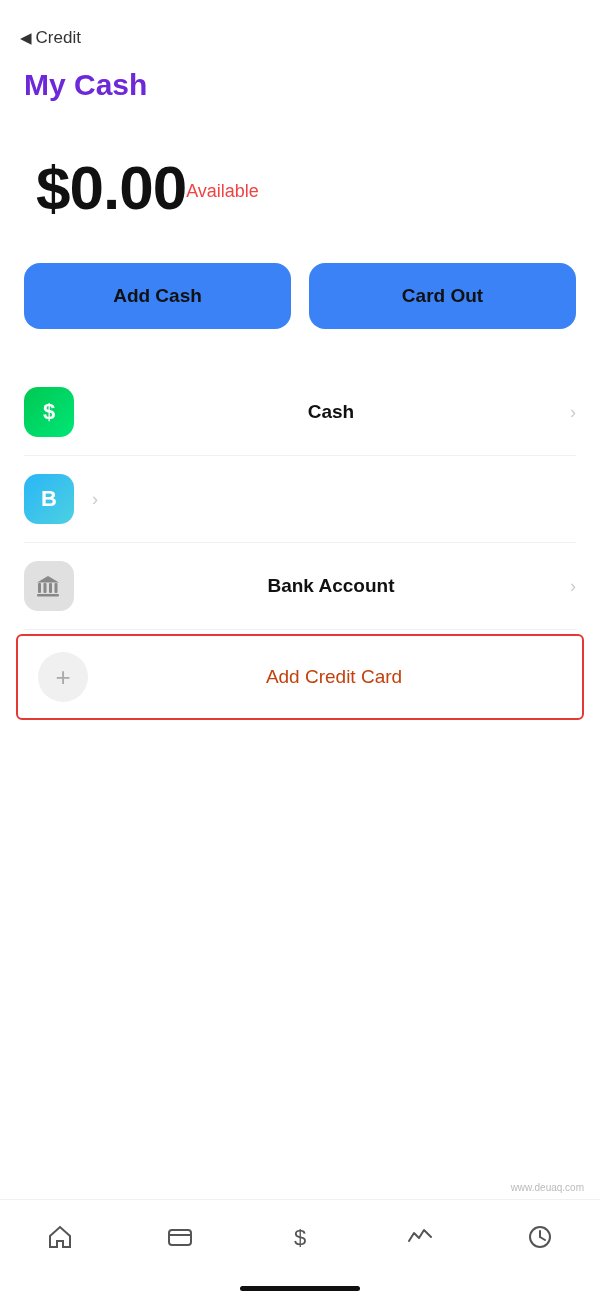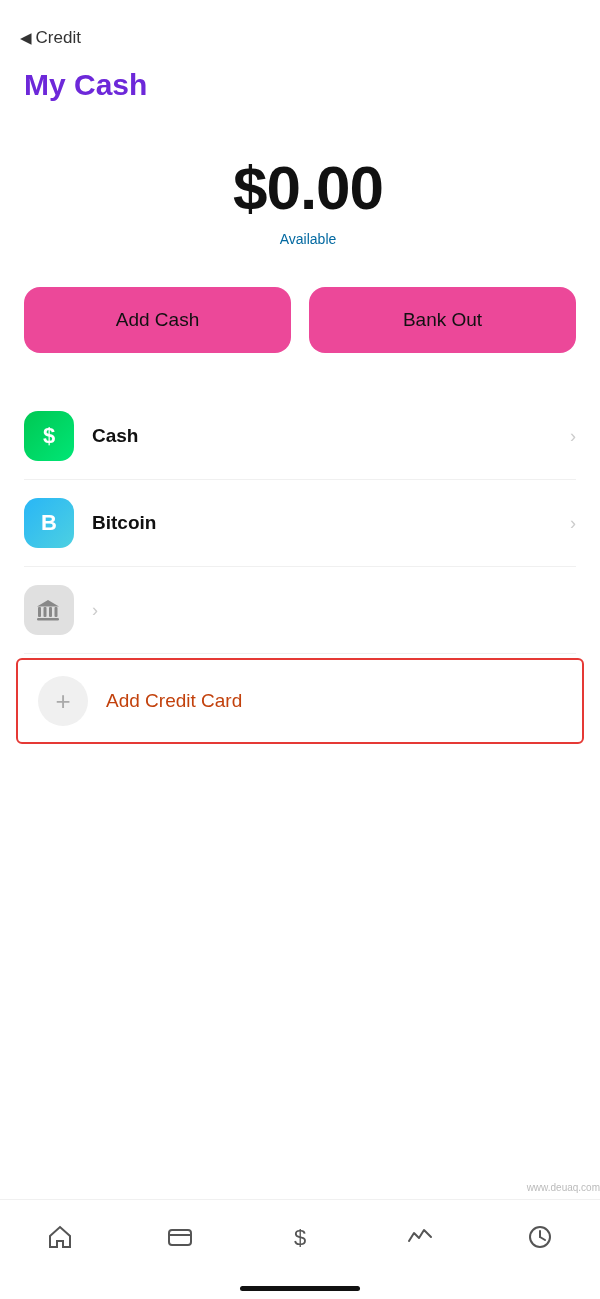--- a/index.html
+++ b/index.html
@@ -51,55 +51,55 @@
     .page-title {
       padding: 10px 24px 0 24px;
       font-size: 30px;
       font-weight: 700;
       color: #6d28d9;
     }
 
     
     .balance-section {
       display: flex;
-      flex-direction: column;
+      flex-direction: row;
       align-items: center;
       padding: 50px 20px 30px 36px;
     }
 
     .balance-amount {
       font-size: 62px;
       font-weight: 800;
       color: #111;
       letter-spacing: -1px;
     }
 
     .balance-label {
-      font-size: 14px;
-      color: #0369a1;
+      font-size: 18px;
+      color: #ef4444;
       margin-top: 8px;
     }
 
     
     .action-buttons {
       display: flex;
       flex-direction: row;
       gap: 18px;
       padding: 10px 24px 30px 24px;
       justify-content: center;
     }
 
     .action-btn {
       flex: 1;
-      background: #ec4899;
+      background: #3b82f6;
       border: none;
       border-radius: 16px;
       padding: 22px 10px;
       font-size: 19px;
-      font-weight: 400;
+      font-weight: 700;
       color: #111;
       cursor: pointer;
       text-align: center;
     }
 
     
     .menu-list {
       display: flex;
       flex-direction: column;
       padding: 10px 0;
@@ -141,20 +141,21 @@
 
     .icon-add {
       background: #f0f0f0;
     }
 
     .menu-item-label {
       font-size: 19px;
       font-weight: 600;
       color: #111;
       flex: 1;
+      text-align: center;
     }
 
     .menu-item-label.muted {
       color: #c2410c;
       font-weight: 400;
     }
 
     .menu-item-chevron {
       color: #ccc;
       font-size: 18px;
@@ -212,21 +213,21 @@
       transform: translateX(-50%);
       width: 120px;
       height: 5px;
       background: #111;
       border-radius: 3px;
     }
 
     .watermark {
       position: absolute;
       bottom: 106px;
-      right: 0;
+      right: 16px;
       font-size: 10px;
       color: #bbb;
     }
   </style>
 </head>
 <body>
 
 <div class="screen">
 
   <div class="top-nav">
@@ -238,56 +239,56 @@
 
   <div class="page-title">My Cash</div>
 
   <div class="balance-section">
     <div class="balance-amount">$0.00</div>
     <div class="balance-label">Available</div>
   </div>
 
   <div class="action-buttons">
     <button class="action-btn">Add Cash</button>
-    <button class="action-btn">Bank Out</button>
+    <button class="action-btn">Card Out</button>
   </div>
 
   <div class="menu-list">
 
     <div class="menu-item">
       <div class="menu-item-icon icon-cash">
         <span>$</span>
       </div>
       <span class="menu-item-label">Cash</span>
       <span class="menu-item-chevron">›</span>
     </div>
 
     <div class="menu-item-divider"></div>
 
     <div class="menu-item">
       <div class="menu-item-icon icon-bitcoin">
         <span>B</span>
       </div>
-      <span class="menu-item-label">Bitcoin</span>
       <span class="menu-item-chevron">›</span>
     </div>
 
     <div class="menu-item-divider"></div>
 
     <div class="menu-item">
       <div class="menu-item-icon icon-bank">
         <svg width="26" height="22" viewBox="0 0 26 22" fill="none" xmlns="http://www.w3.org/2000/svg">
           <rect x="2" y="8" width="3" height="10" rx="1" fill="#888"></rect>
           <rect x="7.5" y="8" width="3" height="10" rx="1" fill="#888"></rect>
           <rect x="13" y="8" width="3" height="10" rx="1" fill="#888"></rect>
           <rect x="18.5" y="8" width="3" height="10" rx="1" fill="#888"></rect>
           <rect x="1" y="19" width="22" height="2.5" rx="1.25" fill="#888"></rect>
           <polygon points="12,1 1,7.5 23,7.5" fill="#888"></polygon>
         </svg>
       </div>
+      <span class="menu-item-label">Bank Account</span>
       <span class="menu-item-chevron">›</span>
     </div>
 
     <div class="menu-item-divider"></div>
 
     <div class="add-credit-card-row">
       <div class="menu-item-icon icon-add" style="color:#aaa; font-size:26px; font-weight:300; background:#f0f0f0; width:50px; height:50px; border-radius:50%; display:flex; align-items:center; justify-content:center;">
         <span>+</span>
       </div>
       <span class="menu-item-label muted">Add Credit Card</span>

